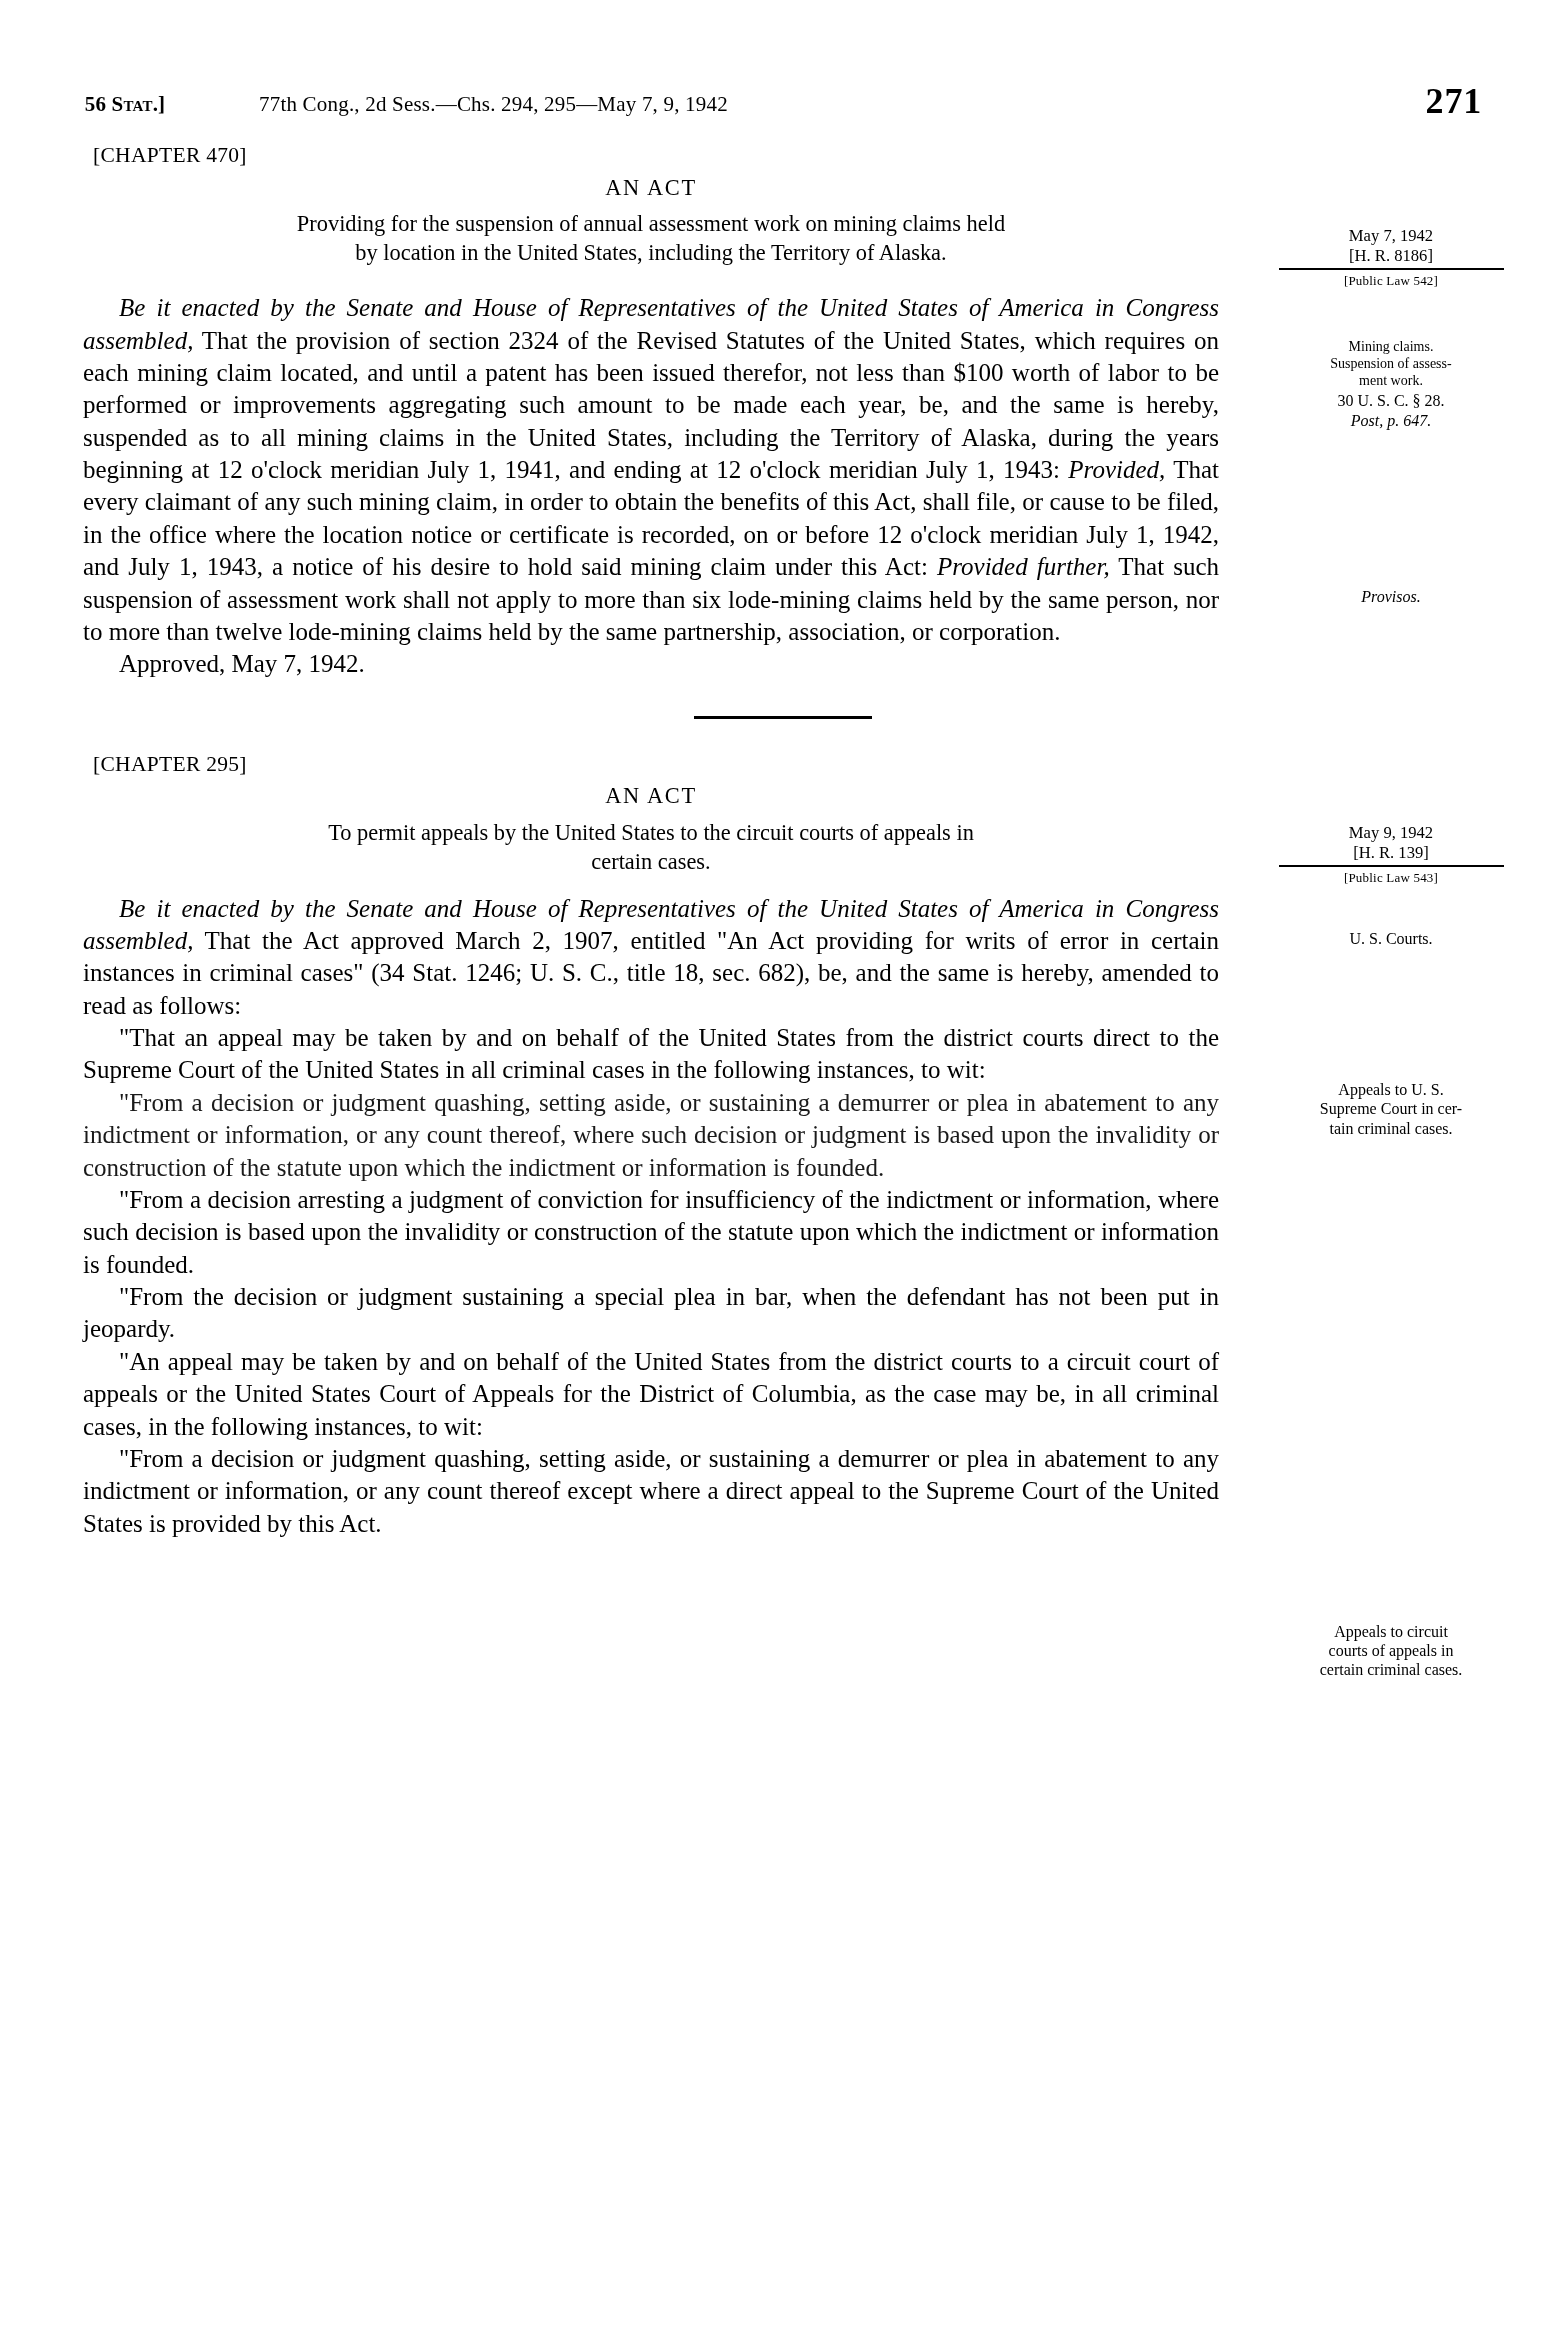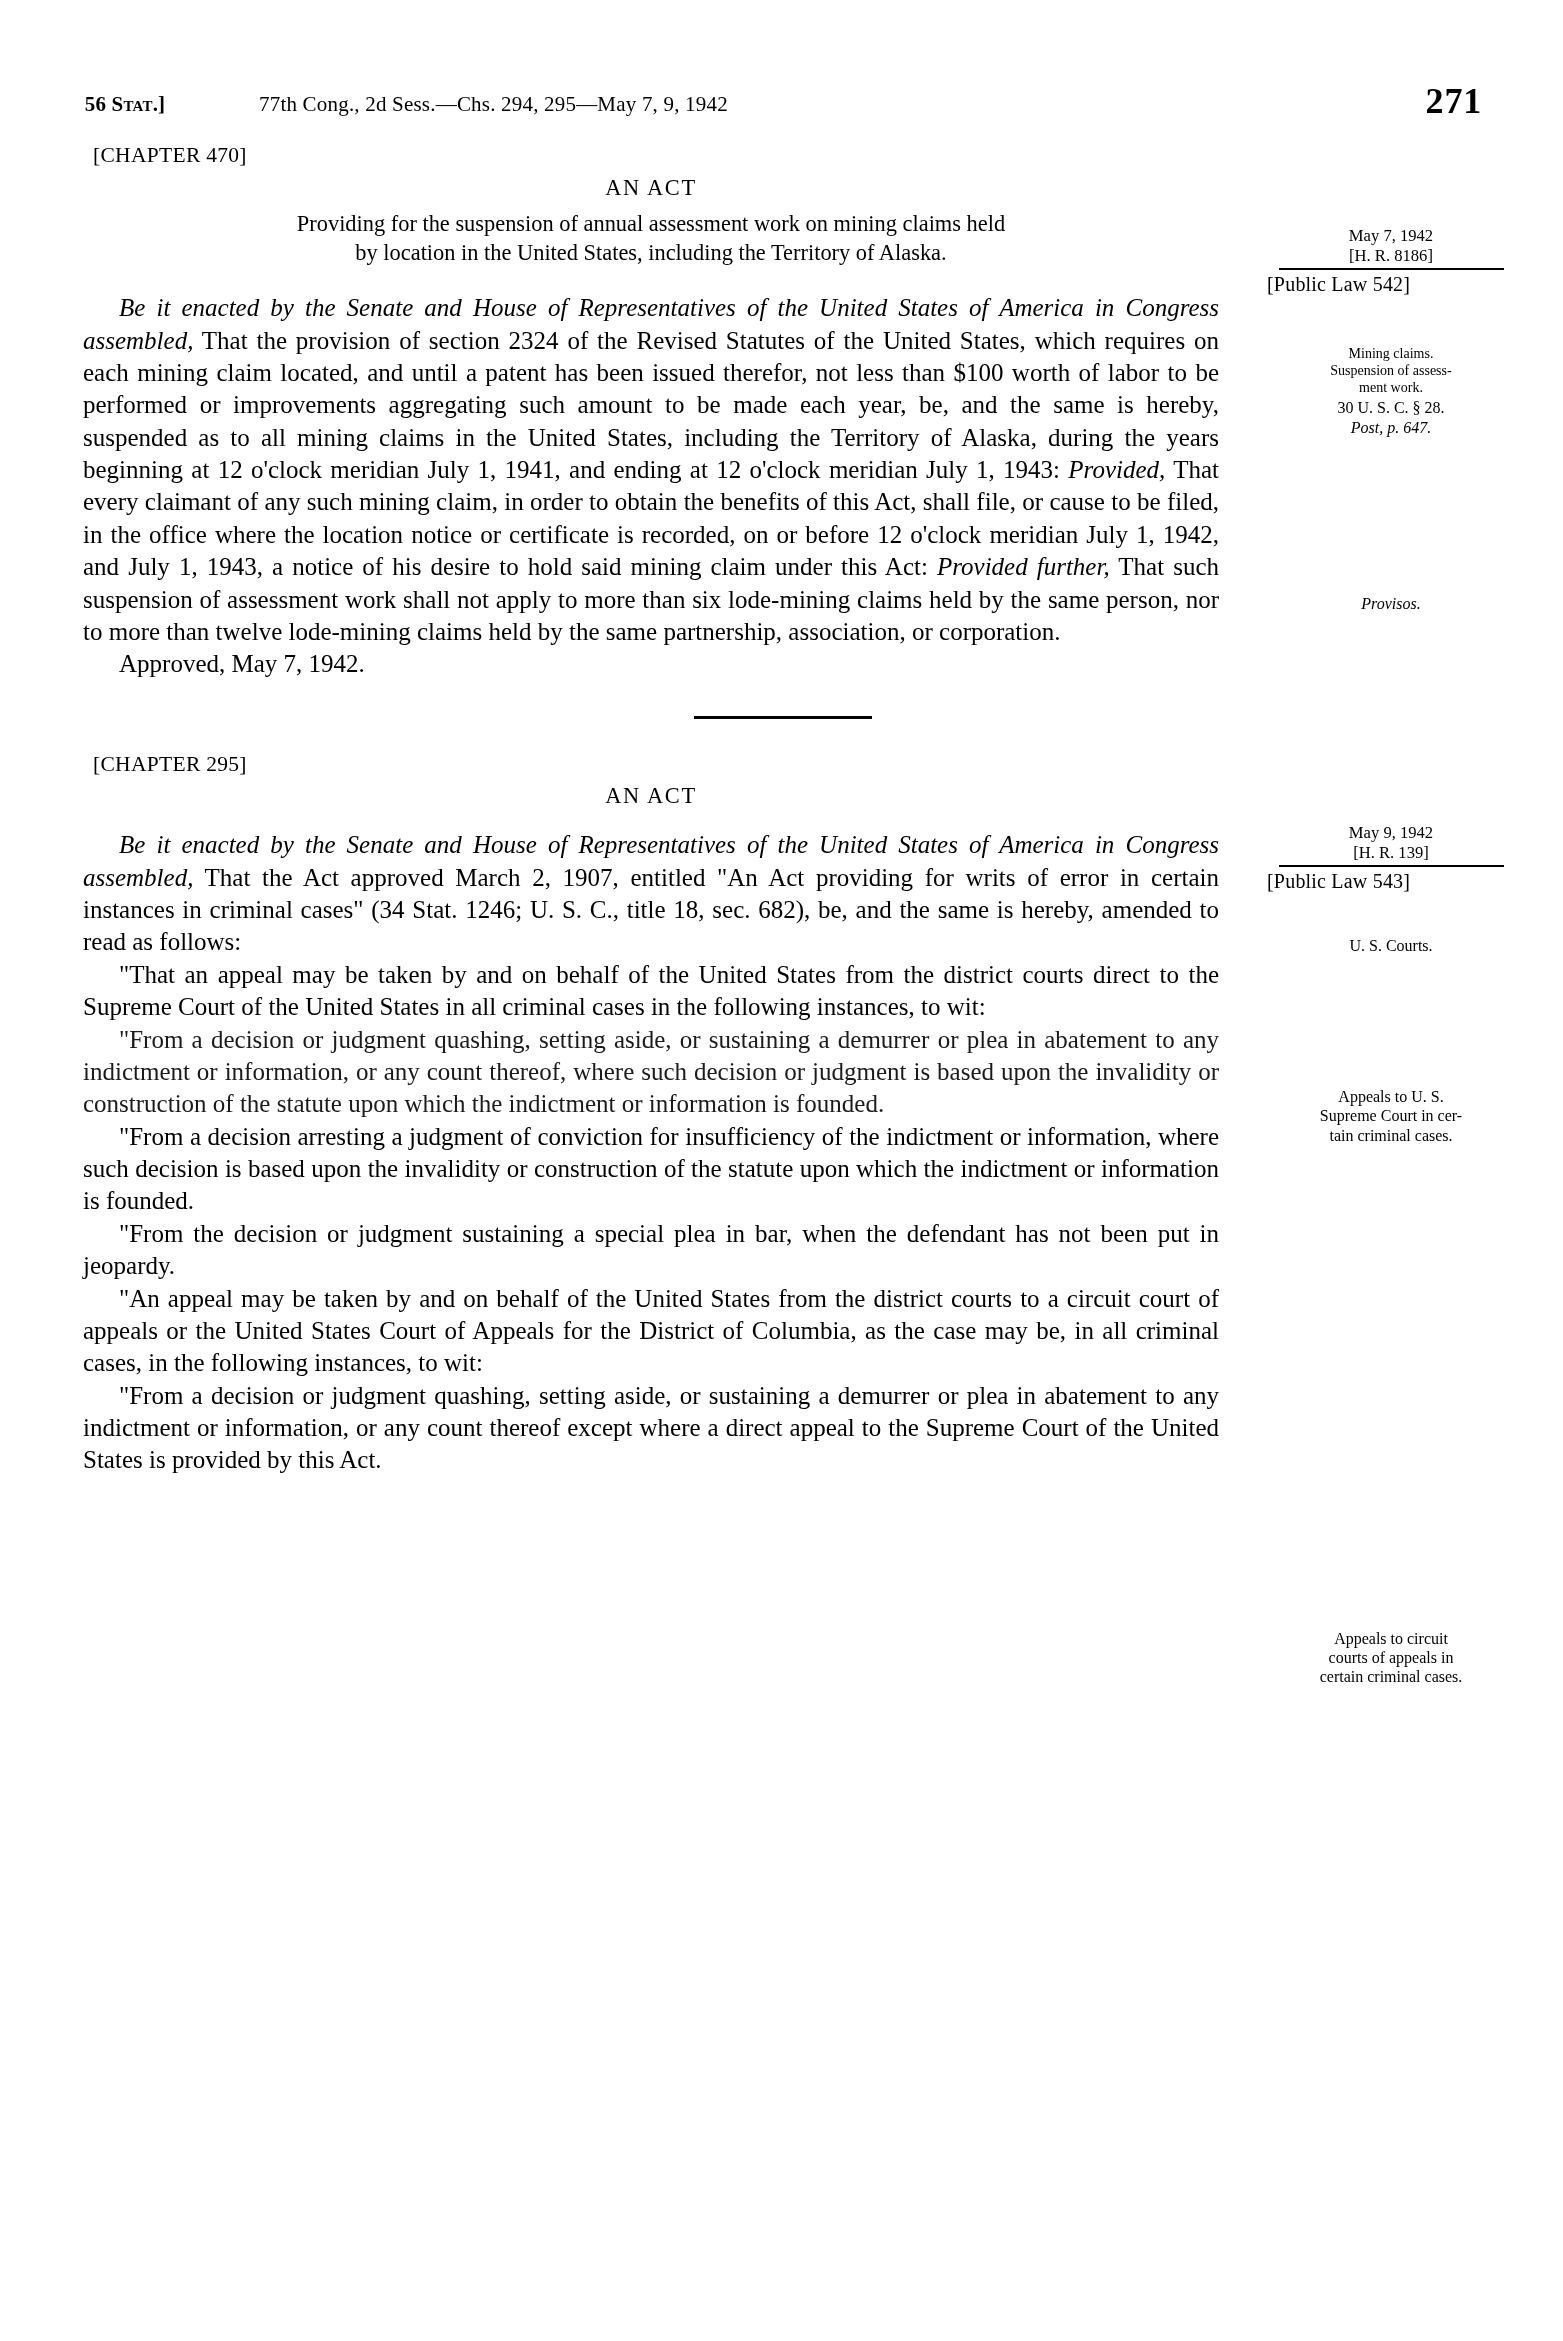--- a/index.html
+++ b/index.html
@@ -128,21 +128,22 @@
     font-size: 16.6px;
     line-height: 1.2;
   }
   .note-hr {
     width: 225px;
     height: 1.7px;
     background: #000;
     margin: 2.5px auto 3.3px auto;
   }
   .note-pl {
-    font-size: 20px;
+    text-align: center;
+    font-size: 13px;
     letter-spacing: 0.2px;
   }
   .note-left {
     text-align: center;
     font-size: 14px;
     line-height: 1.2;
   }
   .note-center {
     text-align: center;
     font-size: 16px;
@@ -215,20 +216,24 @@
     </div>
 
     <div class="rule"></div>
 
     <div class="cols">
       <div class="maincol">
 
         <div class="chapter-label">[CHAPTER 295]</div>
         <div class="an-act">AN ACT</div>
 
+        <div class="act-title">
+          <span>To permit appeals by the United States to the circuit courts of appeals in</span>
+          <span class="l2">certain cases.</span>
+        </div>
 
         <div style="height:11.6px"></div>
 
         <p class="body">
           <span><span class="ital">Be it enacted by the Senate and House of Representatives of the United States of America in Congress assembled,</span> That the Act approved March 2, 1907, entitled "An Act providing for writs of error in certain instances in criminal cases" (34 Stat. 1246; U. S. C., title 18, sec. 682), be, and the same is hereby, amended to read as follows:</span>
         </p>
         <p class="body">
           <span>"That an appeal may be taken by and on behalf of the United States from the district courts direct to the Supreme Court of the United States in all criminal cases in the following instances, to wit:</span>
         </p>
         <p class="body faint">

